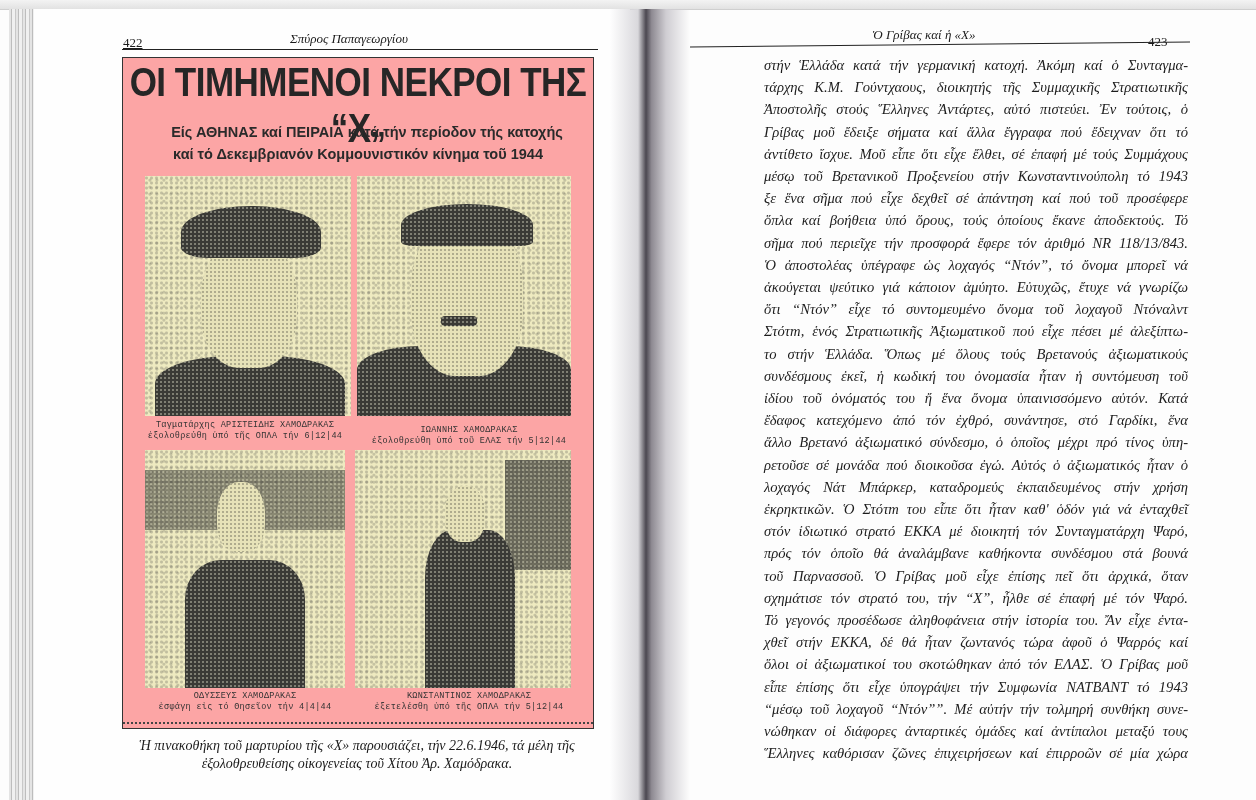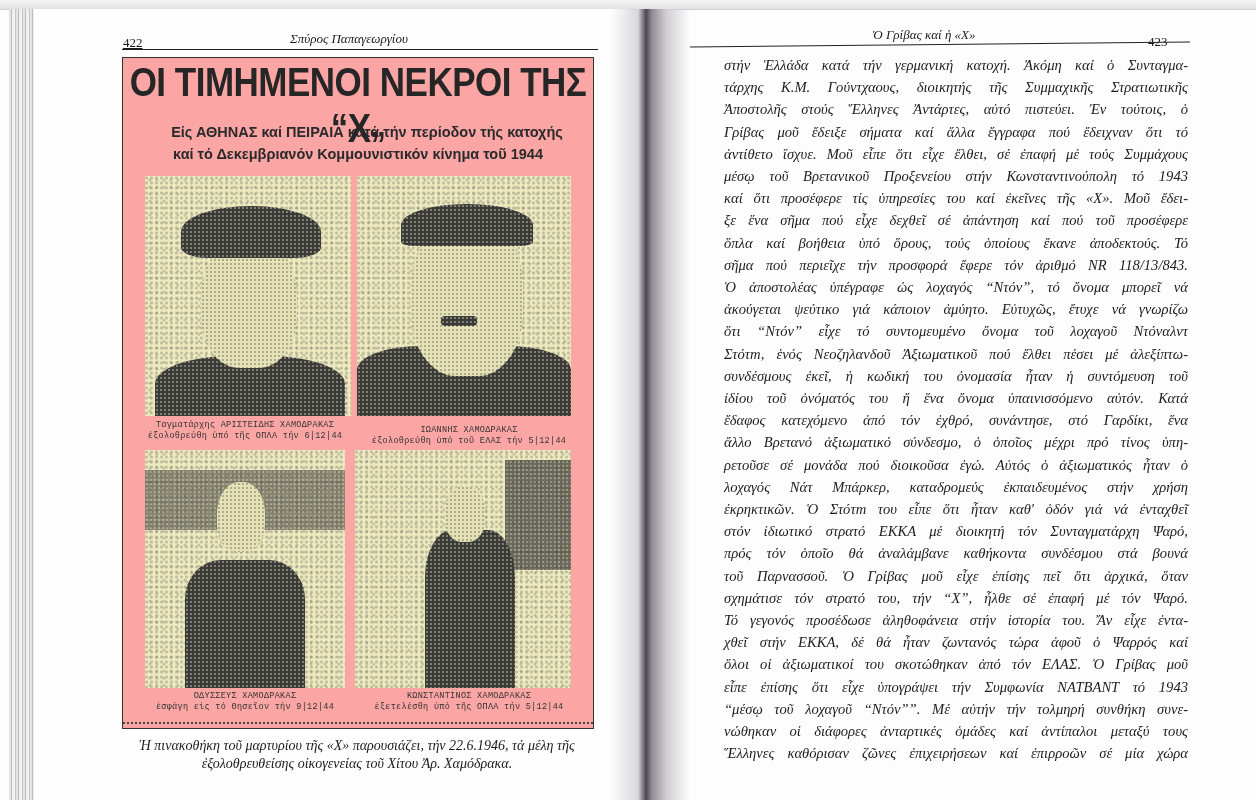--- a/index.html
+++ b/index.html
@@ -40,21 +40,21 @@
   .photo .fig { position:absolute; background:
       radial-gradient(circle, rgba(255,255,230,.35) 1px, transparent 1.5px) 0 0/4px 4px, #3a3a36; }
   .photo .face { position:absolute; background:
       radial-gradient(circle, rgba(70,70,60,.35) 1px, transparent 1.5px) 0 0/4px 4px, #e6e2b8; border-radius:45% 45% 40% 40%; }
   .cap-name { position:absolute; text-align:center; font-family:"Liberation Mono", monospace; font-size:8.5px; color:#333; line-height:11px; letter-spacing:0.3px; }
   .dotted { position:absolute; left:0; width:100%; height:0; border-top:2px dotted #444; }
 
   .fig-caption { position:absolute; left:112px; top:737px; width:490px; text-align:center; font-size:14px; font-style:italic; line-height:18px; }
 
   .body-text { position:absolute; left:724px; top:54px; width:464px; font-size:14.6px; font-style:italic; line-height:22.2px; text-align:justify; color:#1c1c1c; }
-  .body-text .line { display:block; white-space:nowrap; text-align-last:justify; }
+  .body-text .line { display:block; white-space:nowrap; text-align-last:justify;margin-left:40px; }
 </style>
 </head>
 <body>
 
 <div class="scan-top"></div>
 <div class="page-edge-left"></div>
 
 <div class="page page-left"></div>
 <div class="page-num" style="left:123px;top:35px;text-decoration:underline;">422</div>
 <div class="running-head" style="left:290px;top:31px;">Σπύρος Παπαγεωργίου</div>
@@ -94,21 +94,21 @@
     <div class="face" style="left:72px;top:32px;width:48px;height:70px;"></div>
   </div>
 
   <div class="photo" style="left:232px;top:392px;width:216px;height:238px;">
     <div class="fig" style="left:150px;top:10px;width:66px;height:110px;opacity:.7;"></div>
     <div class="fig" style="left:70px;top:80px;width:90px;height:158px;border-radius:30% 30% 0 0;"></div>
     <div class="face" style="left:90px;top:36px;width:40px;height:56px;"></div>
   </div>
   <div class="cap-name" style="left:12px;top:633px;width:220px;">
     <div>ΟΔΥΣΣΕΥΣ ΧΑΜΟΔΡΑΚΑΣ</div>
-    <div>ἐσφάγη εἰς τό Θησεῖον τήν 9|12|44</div>
+    <div>ἐσφάγη εἰς τό Θησεῖον τήν 4|4|44</div>
   </div>
   <div class="cap-name" style="left:236px;top:633px;width:220px;">
     <div>ΚΩΝΣΤΑΝΤΙΝΟΣ ΧΑΜΟΔΡΑΚΑΣ</div>
     <div>ἐξετελέσθη ὑπό τῆς ΟΠΛΑ τήν 5|12|44</div>
   </div>
   <div class="dotted" style="top:664px;"></div>
 </div>
 
 <div class="fig-caption">
   <div>Ἡ πινακοθήκη τοῦ μαρτυρίου τῆς «Χ» παρουσιάζει, τήν 22.6.1946, τά μέλη τῆς</div>
@@ -121,28 +121,28 @@
 <div class="page-num" style="left:1148px;top:22px;margin-top:12px;">423</div>
 <div class="rule" style="left:690px;top:44px;width:500px;transform:rotate(-0.6deg);"></div>
 
 <div class="body-text">
   <span class="line">στήν Ἑλλάδα κατά τήν γερμανική κατοχή. Ἀκόμη καί ὁ Συνταγμα-</span>
   <span class="line">τάρχης Κ.Μ. Γούντχαους, διοικητής τῆς Συμμαχικῆς Στρατιωτικῆς</span>
   <span class="line">Ἀποστολῆς στούς Ἕλληνες Ἀντάρτες, αὐτό πιστεύει. Ἐν τούτοις, ὁ</span>
   <span class="line">Γρίβας μοῦ ἔδειξε σήματα καί ἄλλα ἔγγραφα πού ἔδειχναν ὅτι τό</span>
   <span class="line">ἀντίθετο ἴσχυε. Μοῦ εἶπε ὅτι εἶχε ἔλθει, σέ ἐπαφή μέ τούς Συμμάχους</span>
   <span class="line">μέσῳ τοῦ Βρετανικοῦ Προξενείου στήν Κωνσταντινούπολη τό 1943</span>
-  <span class="line">καί ὅτι προσέφερε τίς ὑπηρεσίες του καί ἐκεῖνες τῆς «Χ». Μοῦ ἔδει-</span>
   <span class="line">ξε ἕνα σῆμα πού εἶχε δεχθεῖ σέ ἀπάντηση καί πού τοῦ προσέφερε</span>
   <span class="line">ὅπλα καί βοήθεια ὑπό ὅρους, τούς ὁποίους ἔκανε ἀποδεκτούς. Τό</span>
   <span class="line">σῆμα πού περιεῖχε τήν προσφορά ἔφερε τόν ἀριθμό NR 118/13/843.</span>
   <span class="line">Ὁ ἀποστολέας ὑπέγραφε ὡς λοχαγός “Ντόν”, τό ὄνομα μπορεῖ νά</span>
   <span class="line">ἀκούγεται ψεύτικο γιά κάποιον ἀμύητο. Εὐτυχῶς, ἔτυχε νά γνωρίζω</span>
   <span class="line">ὅτι “Ντόν” εἶχε τό συντομευμένο ὄνομα τοῦ λοχαγοῦ Ντόναλντ</span>
-  <span class="line">Στότт, ἑνός Νεοζηλανδοῦ Ἀξιωματικοῦ πού ἔλθει πέσει μέ ἀλεξίπτω-</span>
+  <span class="line">Στότт, ἑνός Στρατιωτικῆς Ἀξιωματικοῦ πού εἶχε πέσει μέ ἀλεξίπτω-</span>
+  <span class="line">το στήν Ἑλλάδα. Ὅπως μέ ὅλους τούς Βρετανούς ἀξιωματικούς</span>
   <span class="line">συνδέσμους ἐκεῖ, ἡ κωδική του ὀνομασία ἦταν ἡ συντόμευση τοῦ</span>
   <span class="line">ἰδίου τοῦ ὀνόματός του ἤ ἕνα ὄνομα ὑπαινισσόμενο αὐτόν. Κατά</span>
   <span class="line">ἔδαφος κατεχόμενο ἀπό τόν ἐχθρό, συνάντησε, στό Γαρδίκι, ἕνα</span>
   <span class="line">ἄλλο Βρετανό ἀξιωματικό σύνδεσμο, ὁ ὁποῖος μέχρι πρό τίνος ὑπη-</span>
   <span class="line">ρετοῦσε σέ μονάδα πού διοικοῦσα ἐγώ. Αὐτός ὁ ἀξιωματικός ἦταν ὁ</span>
   <span class="line">λοχαγός Νάτ Μπάρκερ, καταδρομεύς ἐκπαιδευμένος στήν χρήση</span>
   <span class="line">ἐκρηκτικῶν. Ὁ Στότт του εἶπε ὅτι ἦταν καθ' ὁδόν γιά νά ἐνταχθεῖ</span>
   <span class="line">στόν ἰδιωτικό στρατό ΕΚΚΑ μέ διοικητή τόν Συνταγματάρχη Ψαρό,</span>
   <span class="line">πρός τόν ὁποῖο θά ἀναλάμβανε καθήκοντα συνδέσμου στά βουνά</span>
   <span class="line">τοῦ Παρνασσοῦ. Ὁ Γρίβας μοῦ εἶχε ἐπίσης πεῖ ὅτι ἀρχικά, ὅταν</span>

